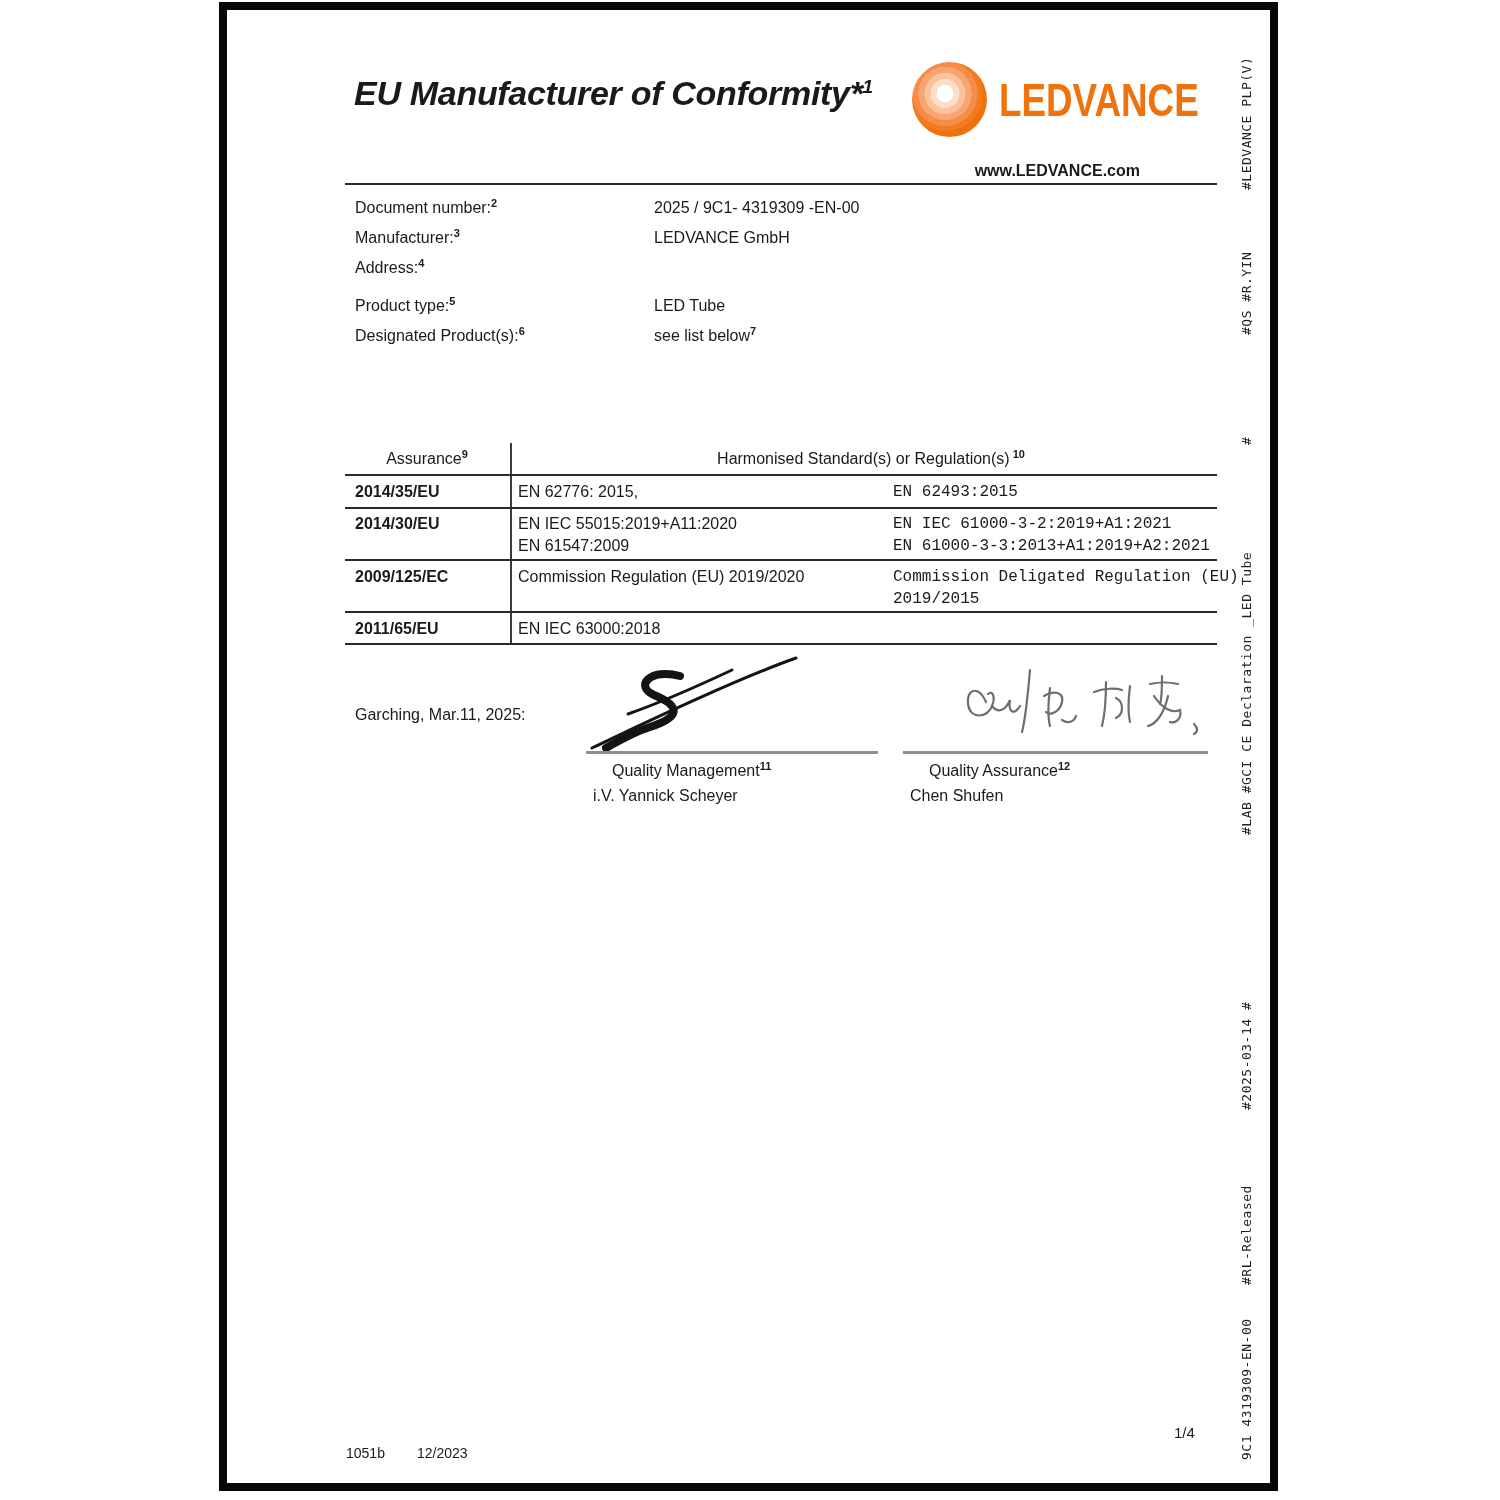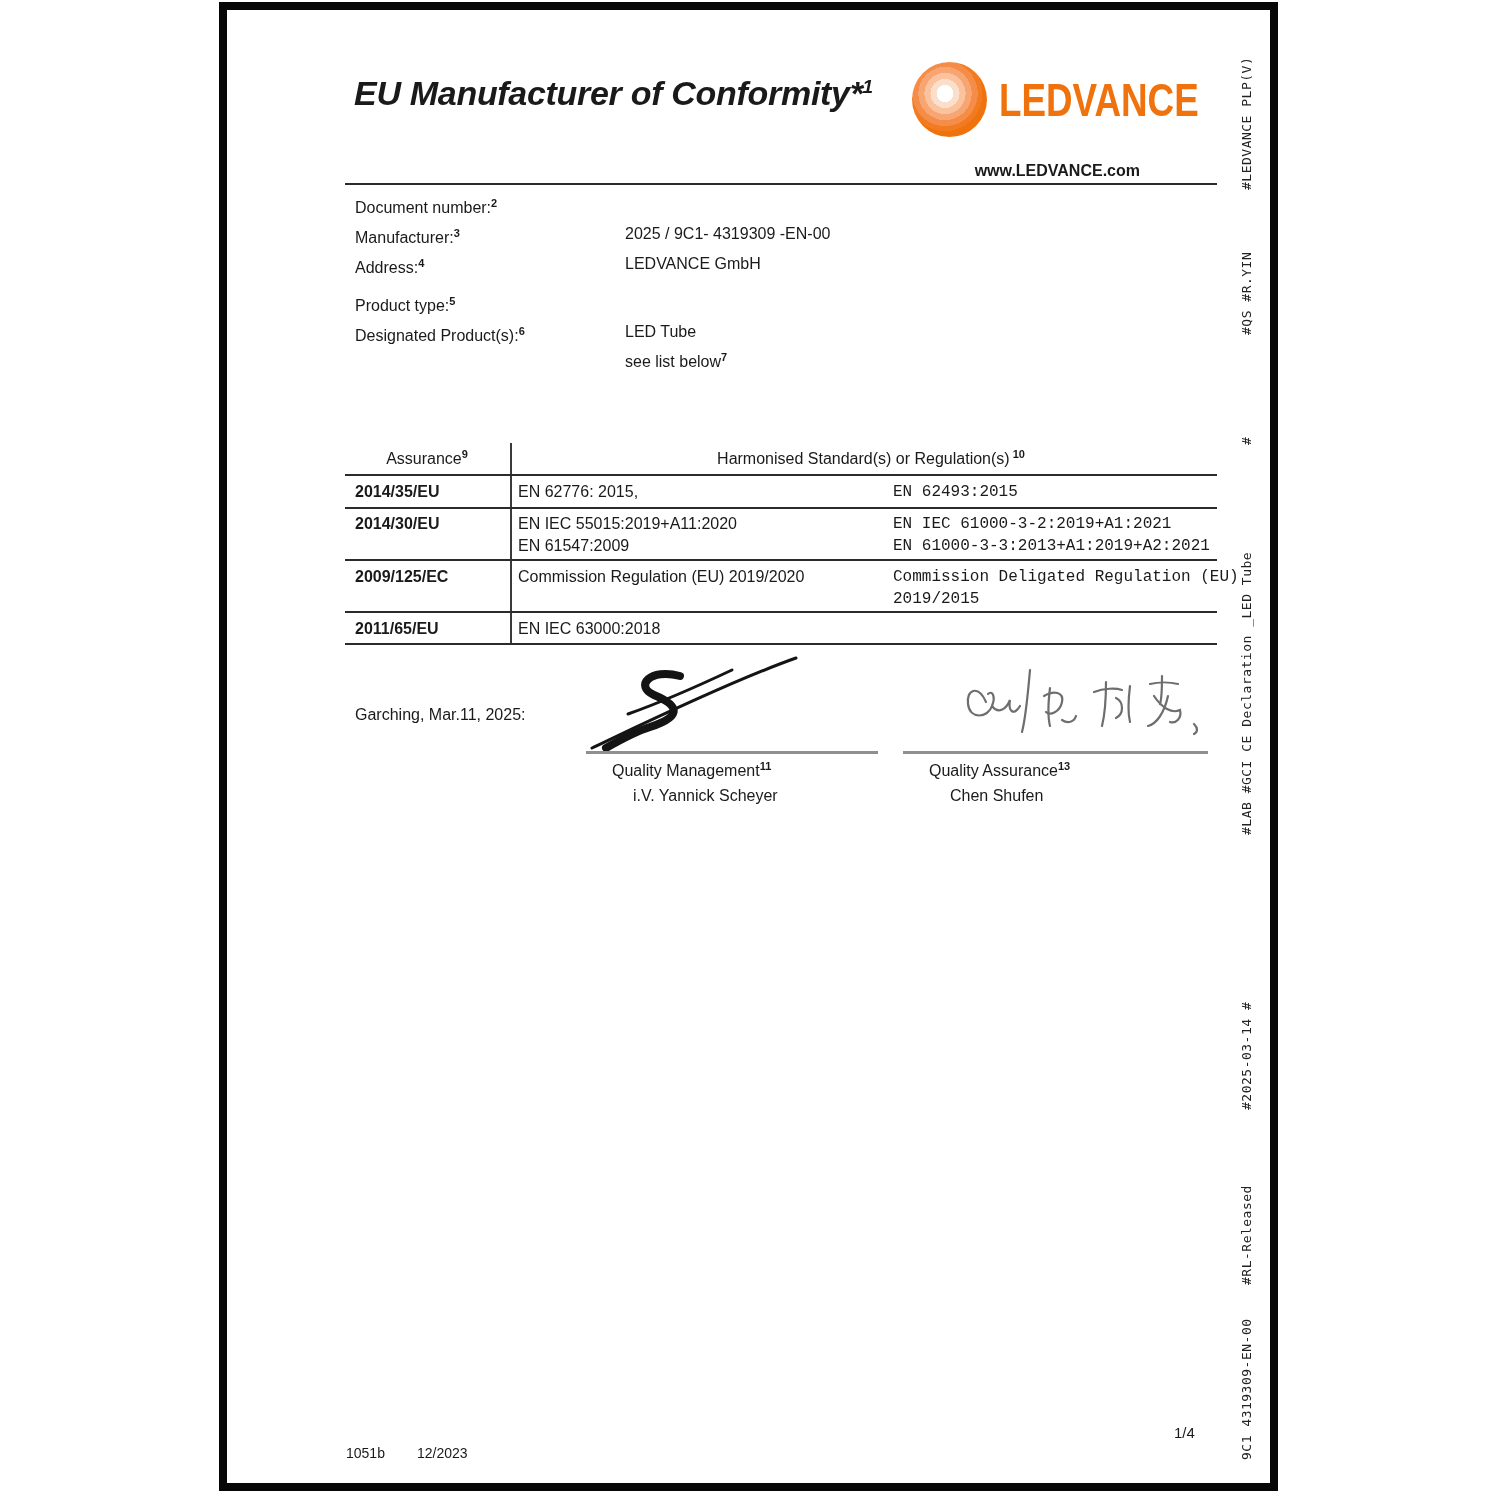--- a/index.html
+++ b/index.html
@@ -15,38 +15,38 @@
   .title sup{font-size:19px;}
   .logo-ring{left:912px;top:62px;width:75px;height:75px;border-radius:50%;
     background:radial-gradient(circle at 44% 42%, #ffffff 0 14%, #fcdfca 14% 24%, #fac39e 24% 34%, #f7a673 34% 44%, #f58d48 44% 54%, #f27b22 54% 62%, #f0720c 62% 100%);}
   .logo-word{left:999px;top:77px;font-size:46px;font-weight:bold;color:#f0720c;line-height:1;
     transform:scaleX(.8);transform-origin:left top;white-space:nowrap;}
   .website{left:860px;top:162px;width:280px;text-align:right;font-weight:bold;font-size:16px;}
   .rule{height:2px;background:#2b2b2b;}
   .rule-top{left:345px;top:183px;width:872px;}
   
   .f-label{left:355px;font-size:16px;white-space:nowrap;}
-  .f-value{left:625px;font-size:16px;white-space:nowrap;margin-top:26px;}
+  .f-value{left:654px;font-size:16px;white-space:nowrap;}
   sup.s{font-size:11px;font-weight:bold;vertical-align:super;line-height:0;}
   
   .decl{left:355px;top:373px;font-size:16px;line-height:21px;width:860px;}
   
   .vdiv{left:510px;top:443px;width:1.6px;height:200px;background:#3a3a3a;}
   .th1{left:345px;top:450px;width:164px;text-align:center;font-size:16px;}
   .th2{left:512px;top:450px;width:702px;text-align:center;font-size:16px;padding-left:8px;}
   .tline{left:345px;width:872px;height:2px;background:#2b2b2b;}
   .trow{left:345px;width:872px;font-size:16px;line-height:22px;}
   .trow .dir{position:absolute;left:10px;top:0;font-weight:bold;white-space:nowrap;}
   .trow .ca{position:absolute;left:173px;top:0;width:335px;}
   .trow .cb{position:absolute;left:548px;top:0;width:348px;font-family:Liberation Mono, monospace;}
   
   .place-date{left:355px;top:706px;font-size:16px;white-space:nowrap;}
   .sigline{top:751px;height:2.5px;background:#8f8f8f;}
   .sig-role{top:762px;font-size:16px;white-space:nowrap;margin-left:19px;}
-  .sig-name{top:787px;font-size:16px;white-space:nowrap;margin-left:40px;}
+  .sig-name{top:787px;font-size:16px;white-space:nowrap;}
   
   .foot{font-size:14px;white-space:nowrap;}
   .pageno{left:1174px;top:1424px;font-size:15px;}
   
   .vt{left:1239px;transform:rotate(-90deg);transform-origin:0 0;white-space:nowrap;
     font-family:"DejaVu Sans Mono", monospace;font-size:13px;letter-spacing:.5px;color:#222;}
 </style>
 </head>
 <body>
 
@@ -152,21 +152,21 @@
     <path d="M158,36 C166,40 166,52 158,56"></path>
     <path d="M172,24 C170,40 170,52 172,60"></path>
     <path d="M192,22 C200,20 212,20 220,22"></path>
     <path d="M204,14 C204,28 204,36 202,42"></path>
     <path d="M196,34 C204,46 214,52 222,48 C224,56 218,62 212,60"></path>
     <path d="M210,34 C206,52 198,62 190,64"></path>
     <path d="M236,62 C240,66 240,70 236,72"></path>
   </g>
 </svg>
 <div class="abs sigline" style="left:903px;width:305px"></div>
-<div class="abs sig-role" style="left:910px"><span>Quality Assurance</span><sup class="s">13</sup></div>
+<div class="abs sig-role" style="left:910px"><span>Quality Assurance</span><sup class="s">12</sup></div>
 <div class="abs sig-name" style="left:910px">Chen Shufen</div>
 
 <div class="abs foot" style="left:346px;top:1445px">1051b</div>
 <div class="abs foot" style="left:417px;top:1445px">12/2023</div>
 <div class="abs pageno">1/4</div>
 
 <div class="abs vt" style="top:190px">#LEDVANCE PLP(V)</div>
 <div class="abs vt" style="top:335px">#QS #R.YIN</div>
 <div class="abs vt" style="top:445px">#</div>
 <div class="abs vt" style="top:835px">#LAB #GCI CE Declaration _LED Tube</div>

